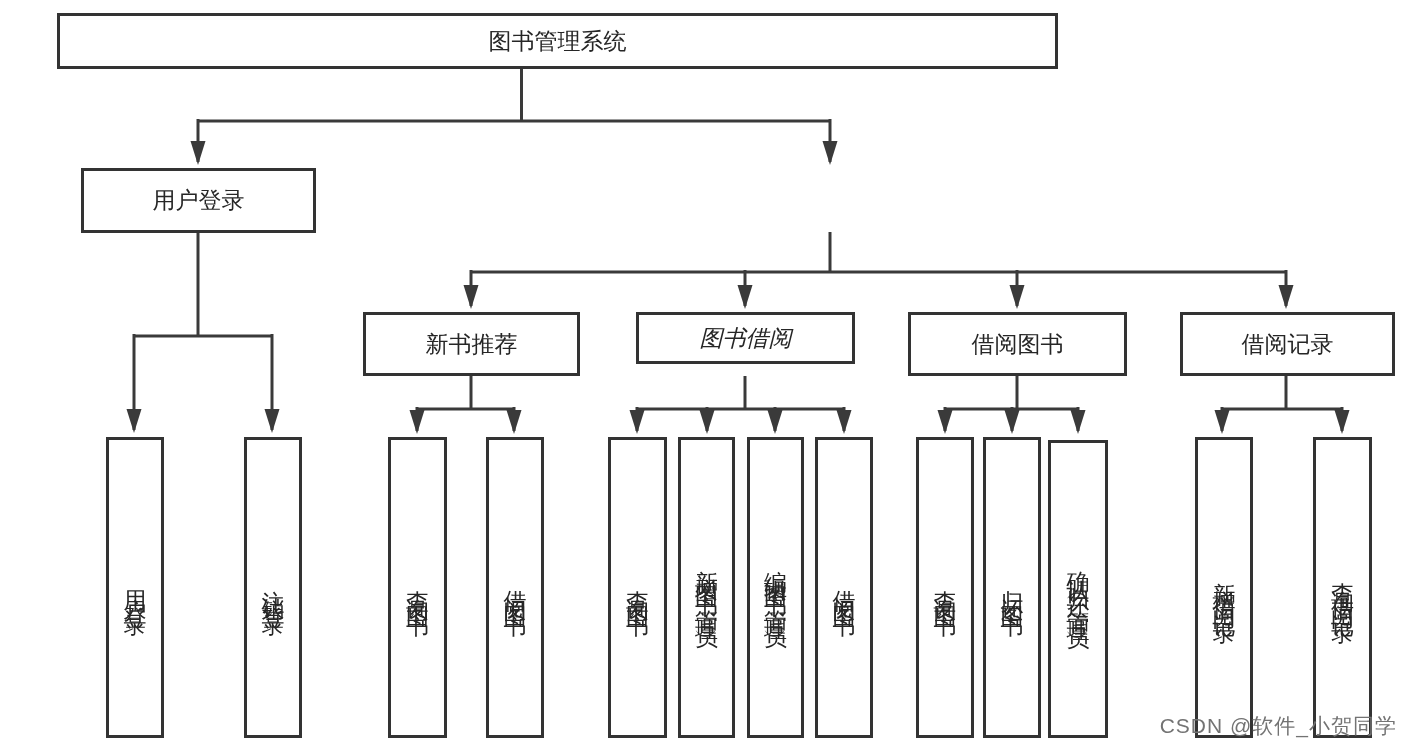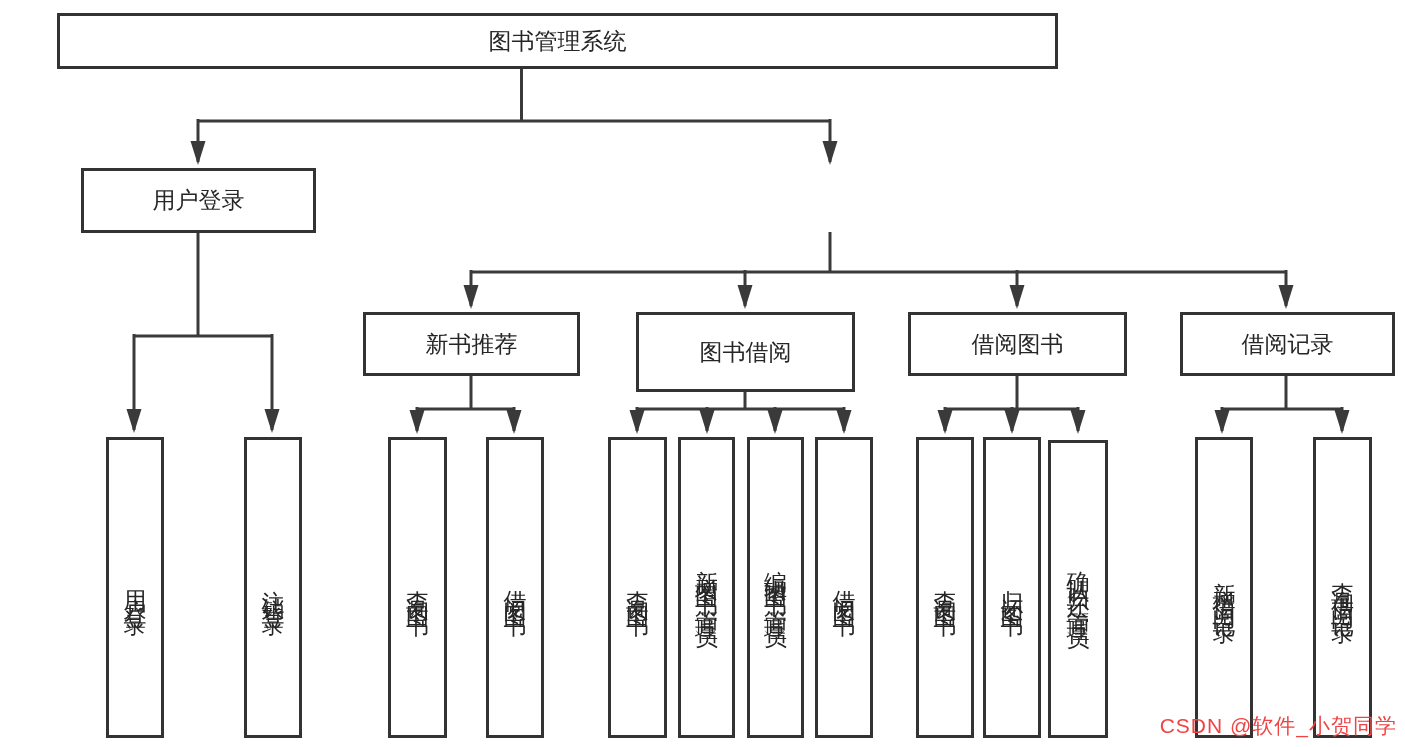--- a/index.html
+++ b/index.html
@@ -27,21 +27,21 @@
     writing-mode:vertical-rl;
     text-orientation:mixed;
     letter-spacing:8px;
     padding:6px 0;
     white-space:normal;
   }
   .watermark{
     position:absolute;
     right:8px;bottom:7px;
     font-size:21px;
-    color:#ef4444;
+    color:#737373;
     letter-spacing:1px;
     z-index:5;
   }
 </style>
 </head>
 <body>
 
 <div class="stage">
 
   <svg class="wires" width="1405" height="747" viewBox="0 0 1405 747">
@@ -106,21 +106,21 @@
         <path d="M1342,407 V431" marker-end="url(#arw)"></path>
       </g>
     </g>
   </svg>
 
   <div class="box" style="left:21px;top:13px;width:1001px;height:56px;margin-left:36px;">图书管理系统</div>
 
   <div class="box" style="left:81px;top:168px;width:235px;height:65px;">用户登录</div>
 
   <div class="box" style="left:363px;top:312px;width:217px;height:64px;text-align:center;">新书推荐</div>
-  <div class="box" style="left:636px;top:312px;width:219px;height:80px;">图书借阅</div>
+  <div class="box" style="left:636px;top:312px;width:219px;height:52px;font-style:italic;">图书借阅</div>
   <div class="box" style="left:908px;top:312px;width:219px;height:64px;">借阅图书</div>
   <div class="box" style="left:1180px;top:312px;width:215px;height:64px;">借阅记录</div>
 
   <div class="box vbox" style="left:106px;top:437px;width:58px;height:301px;">用户登录</div>
   <div class="box vbox" style="left:244px;top:437px;width:58px;height:301px;">注销登录</div>
 
   <div class="box vbox" style="left:388px;top:437px;width:59px;height:301px;">查询图书</div>
   <div class="box vbox" style="left:486px;top:437px;width:58px;height:301px;">借阅图书</div>
 
   <div class="box vbox" style="left:608px;top:437px;width:59px;height:301px;">查询图书</div>

